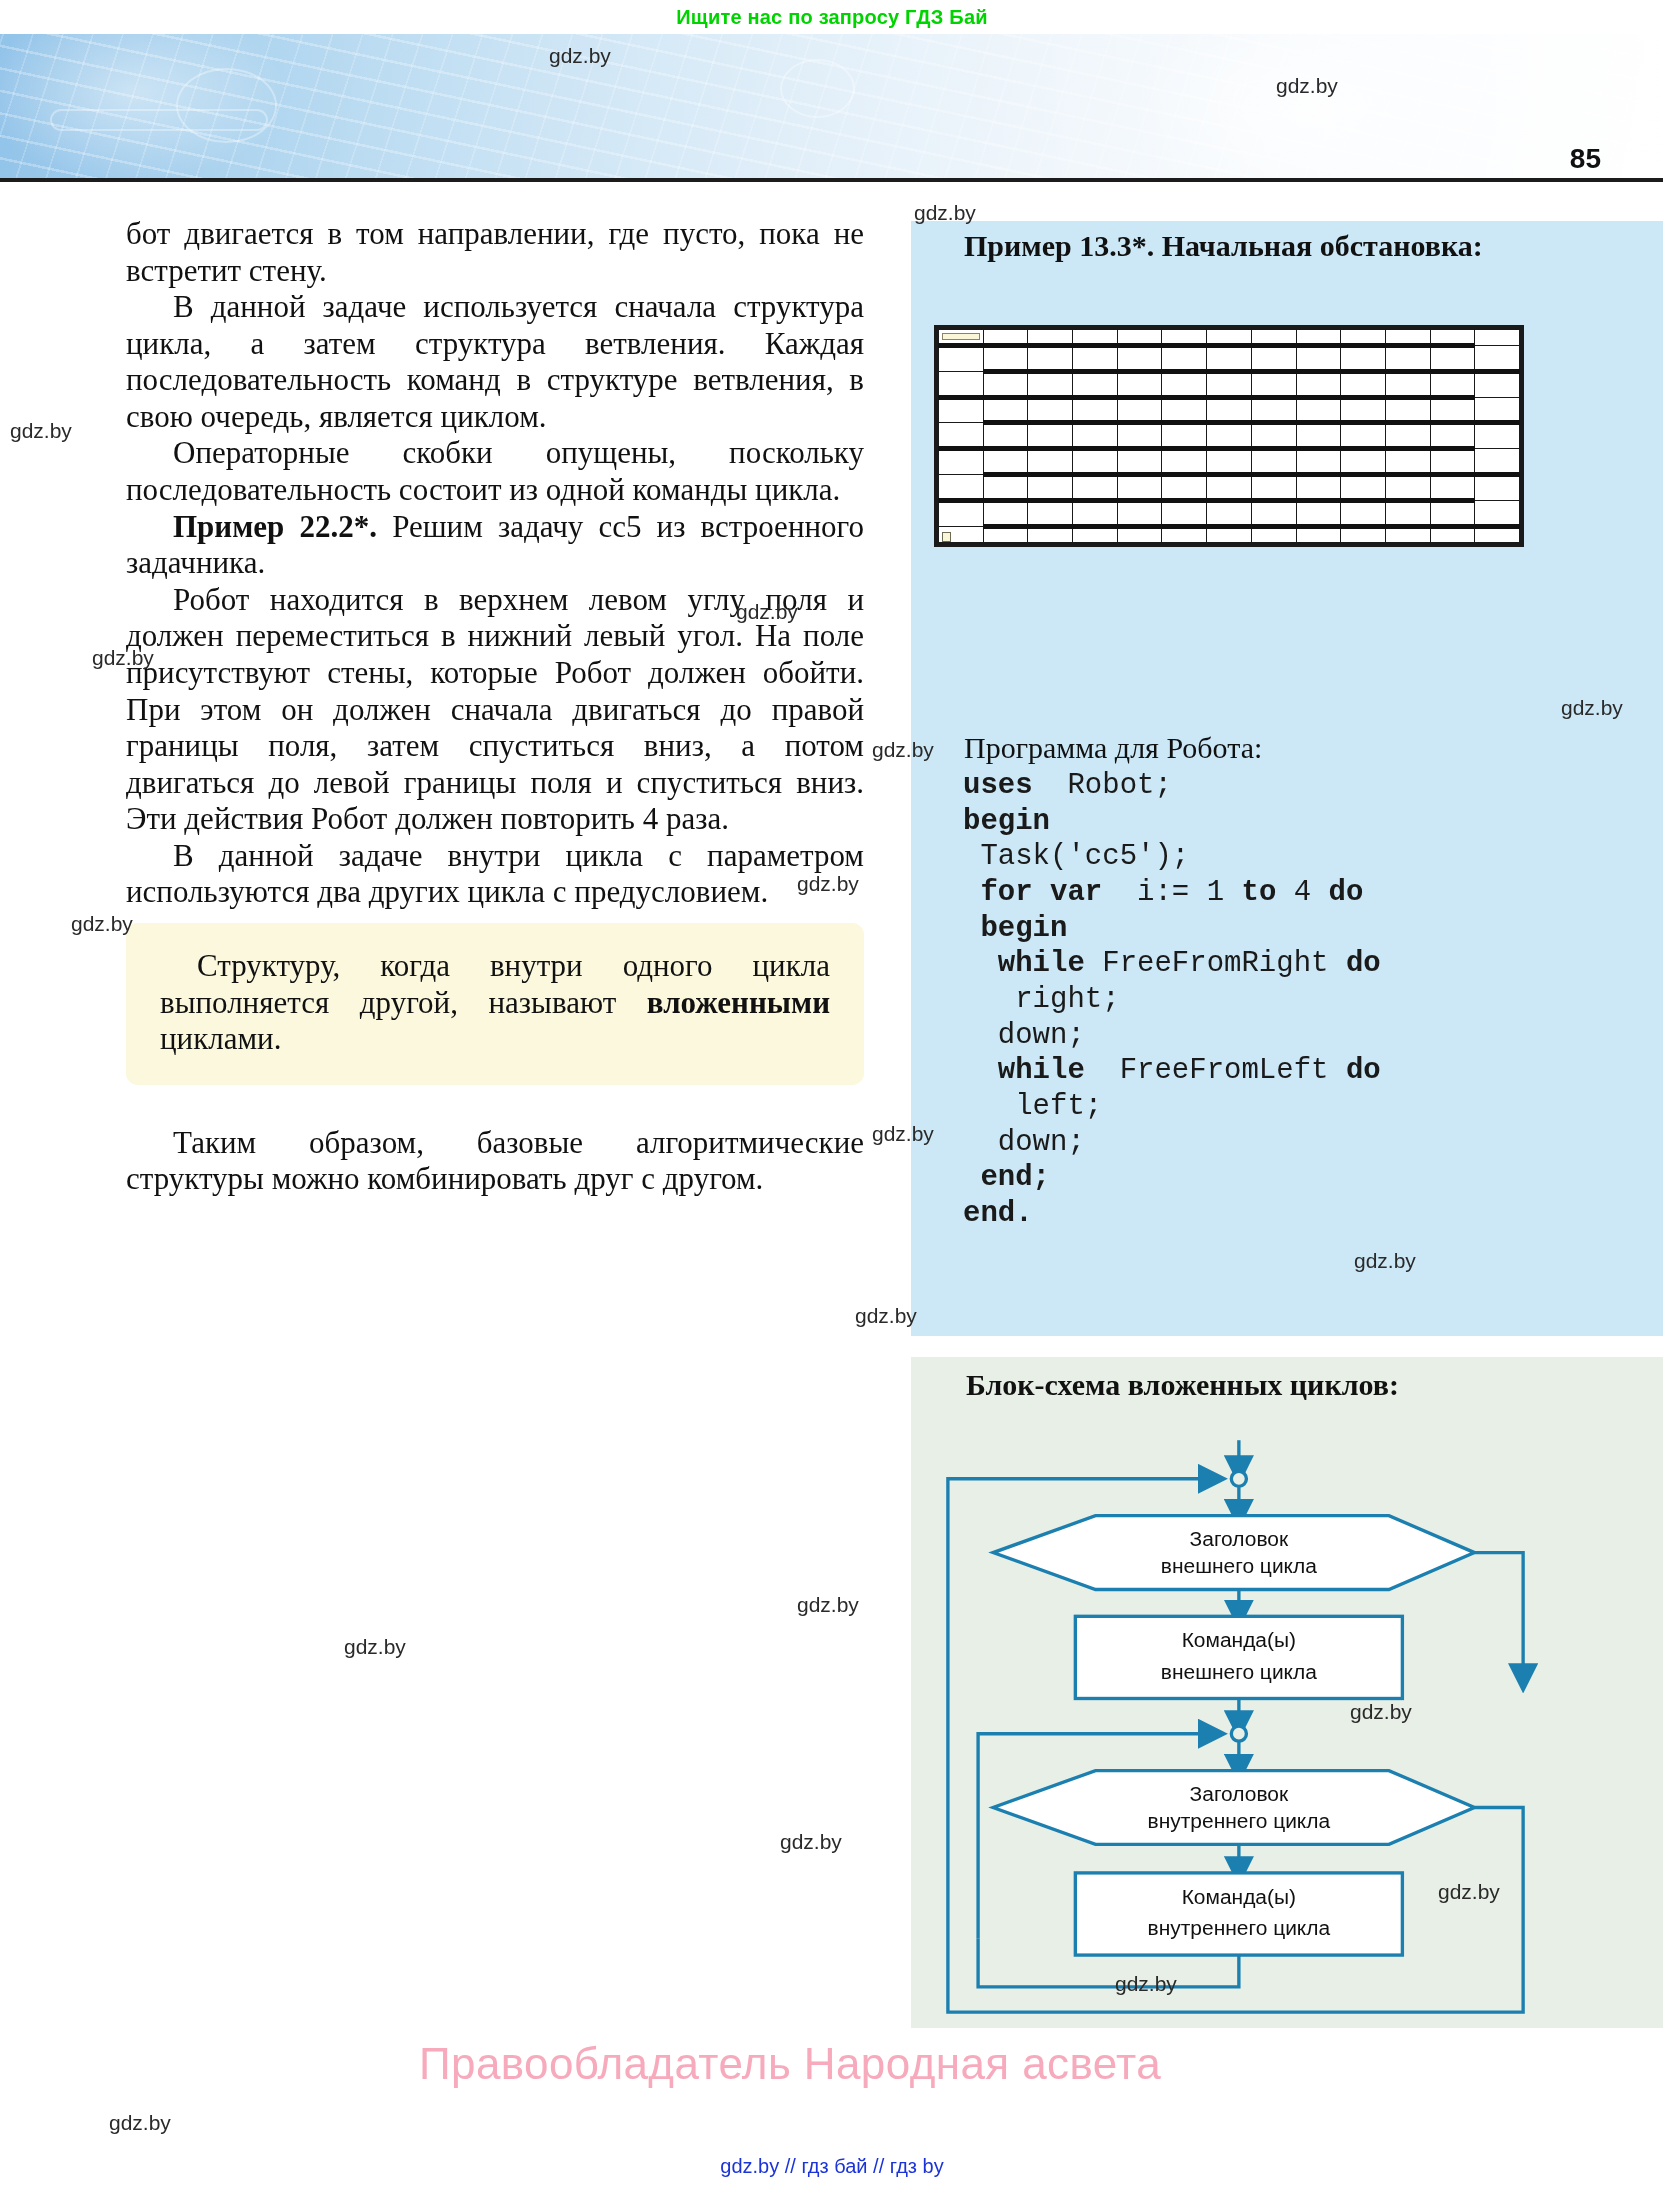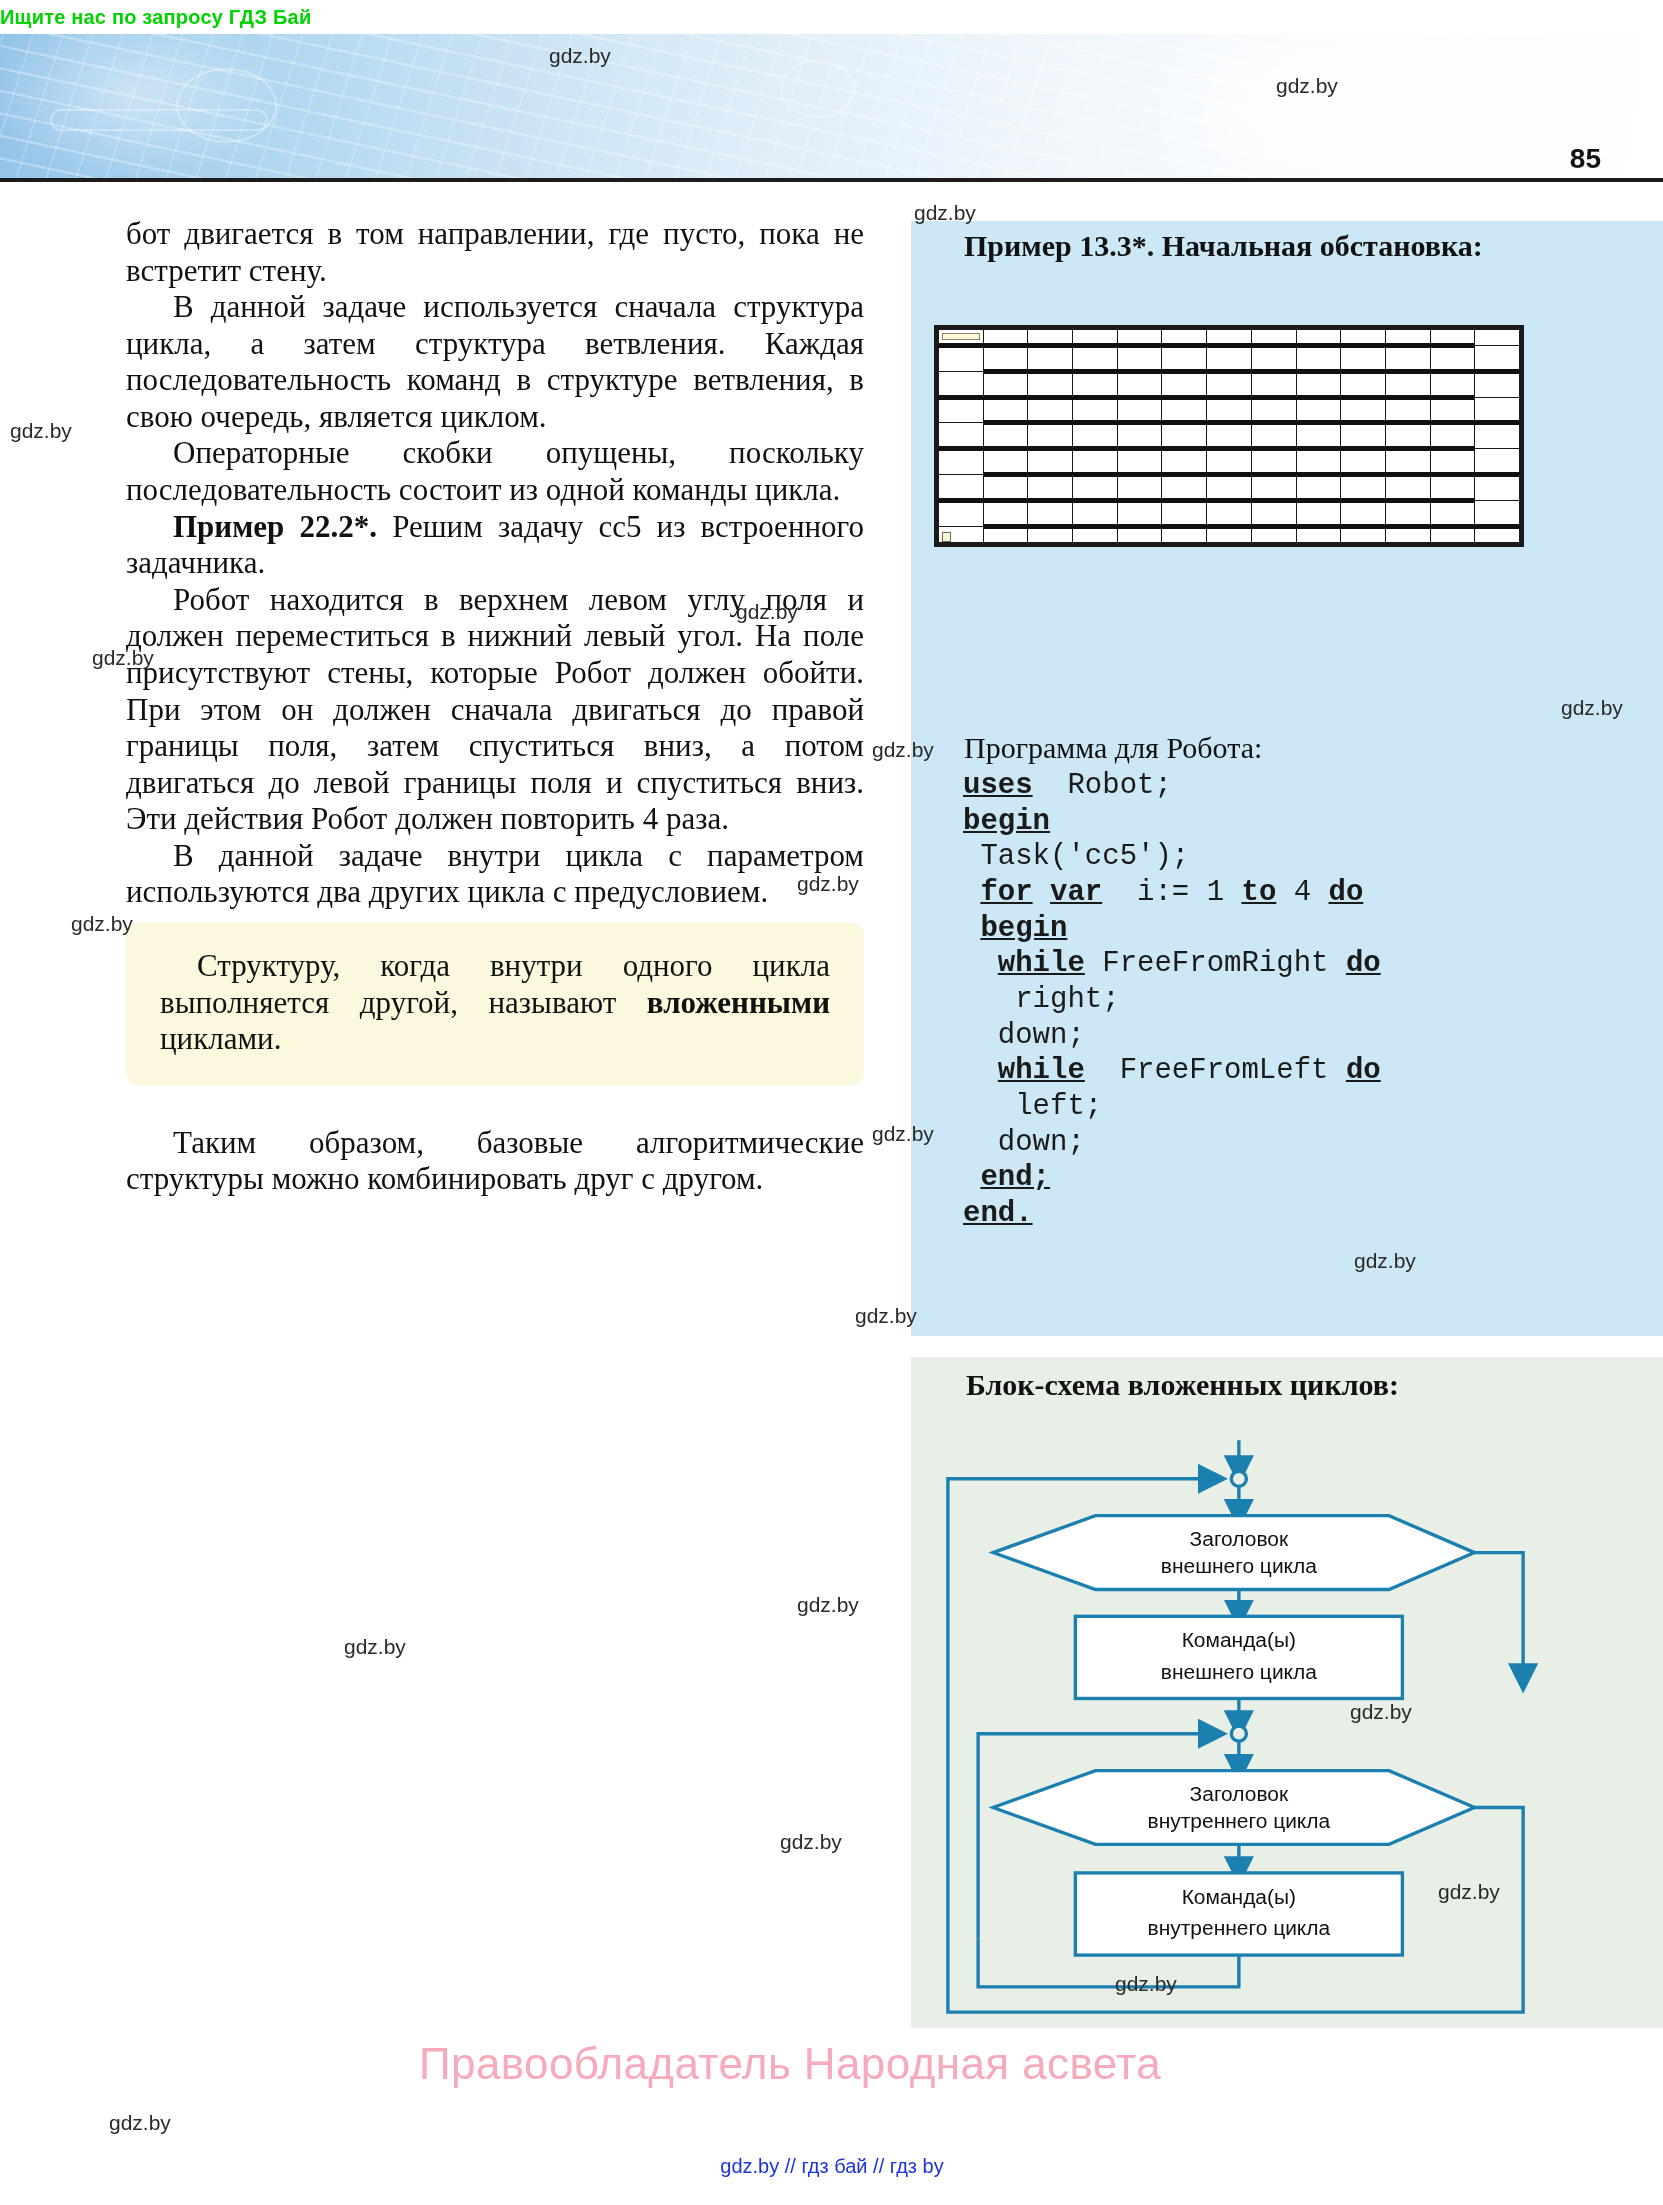--- a/index.html
+++ b/index.html
@@ -8,21 +8,21 @@
     width:1664px; height:2205px;
     background:#ffffff;
     font-family:"Liberation Serif", serif;
     position:relative;
     overflow:hidden;
   }
 
   
   .top-banner{
     position:absolute; top:0; left:0; width:1664px; height:34px;
-    display:flex; align-items:center; 
+    display:flex; align-items:center; justify-content:center;
     background:#ffffff;
   }
   .top-banner-text{
     color:#00d400; font-family:"Liberation Sans", sans-serif;
     font-size:20px; font-weight:700; letter-spacing:0.2px;
   }
 
   
   .header-strip{
     position:absolute; top:34px; left:0; width:1664px; height:148px;
@@ -105,21 +105,21 @@
 
   
   .prog-label{
     position:absolute; left:964px; top:731px; font-size:30px; color:#111;
   }
   .code{
     position:absolute; left:963px; top:768px; width:671px;
     font-family:"Liberation Mono", monospace; font-size:29px; line-height:1.23; color:#1a1a1a;
     white-space:pre;
   }
-  .code .kw{ font-weight:bold;text-decoration:underline; }
+  .code .kw{ font-weight:bold; }
 
   
   .panel-green{
     position:absolute; left:911px; top:1357px; width:753px; height:671px;
     background:#e8efe6;
   }
   .flow-title{
     position:absolute; left:966px; top:1367px; width:662px;
     font-size:30px; font-weight:bold; text-align:justify; line-height:1.2; color:#111;
   }

